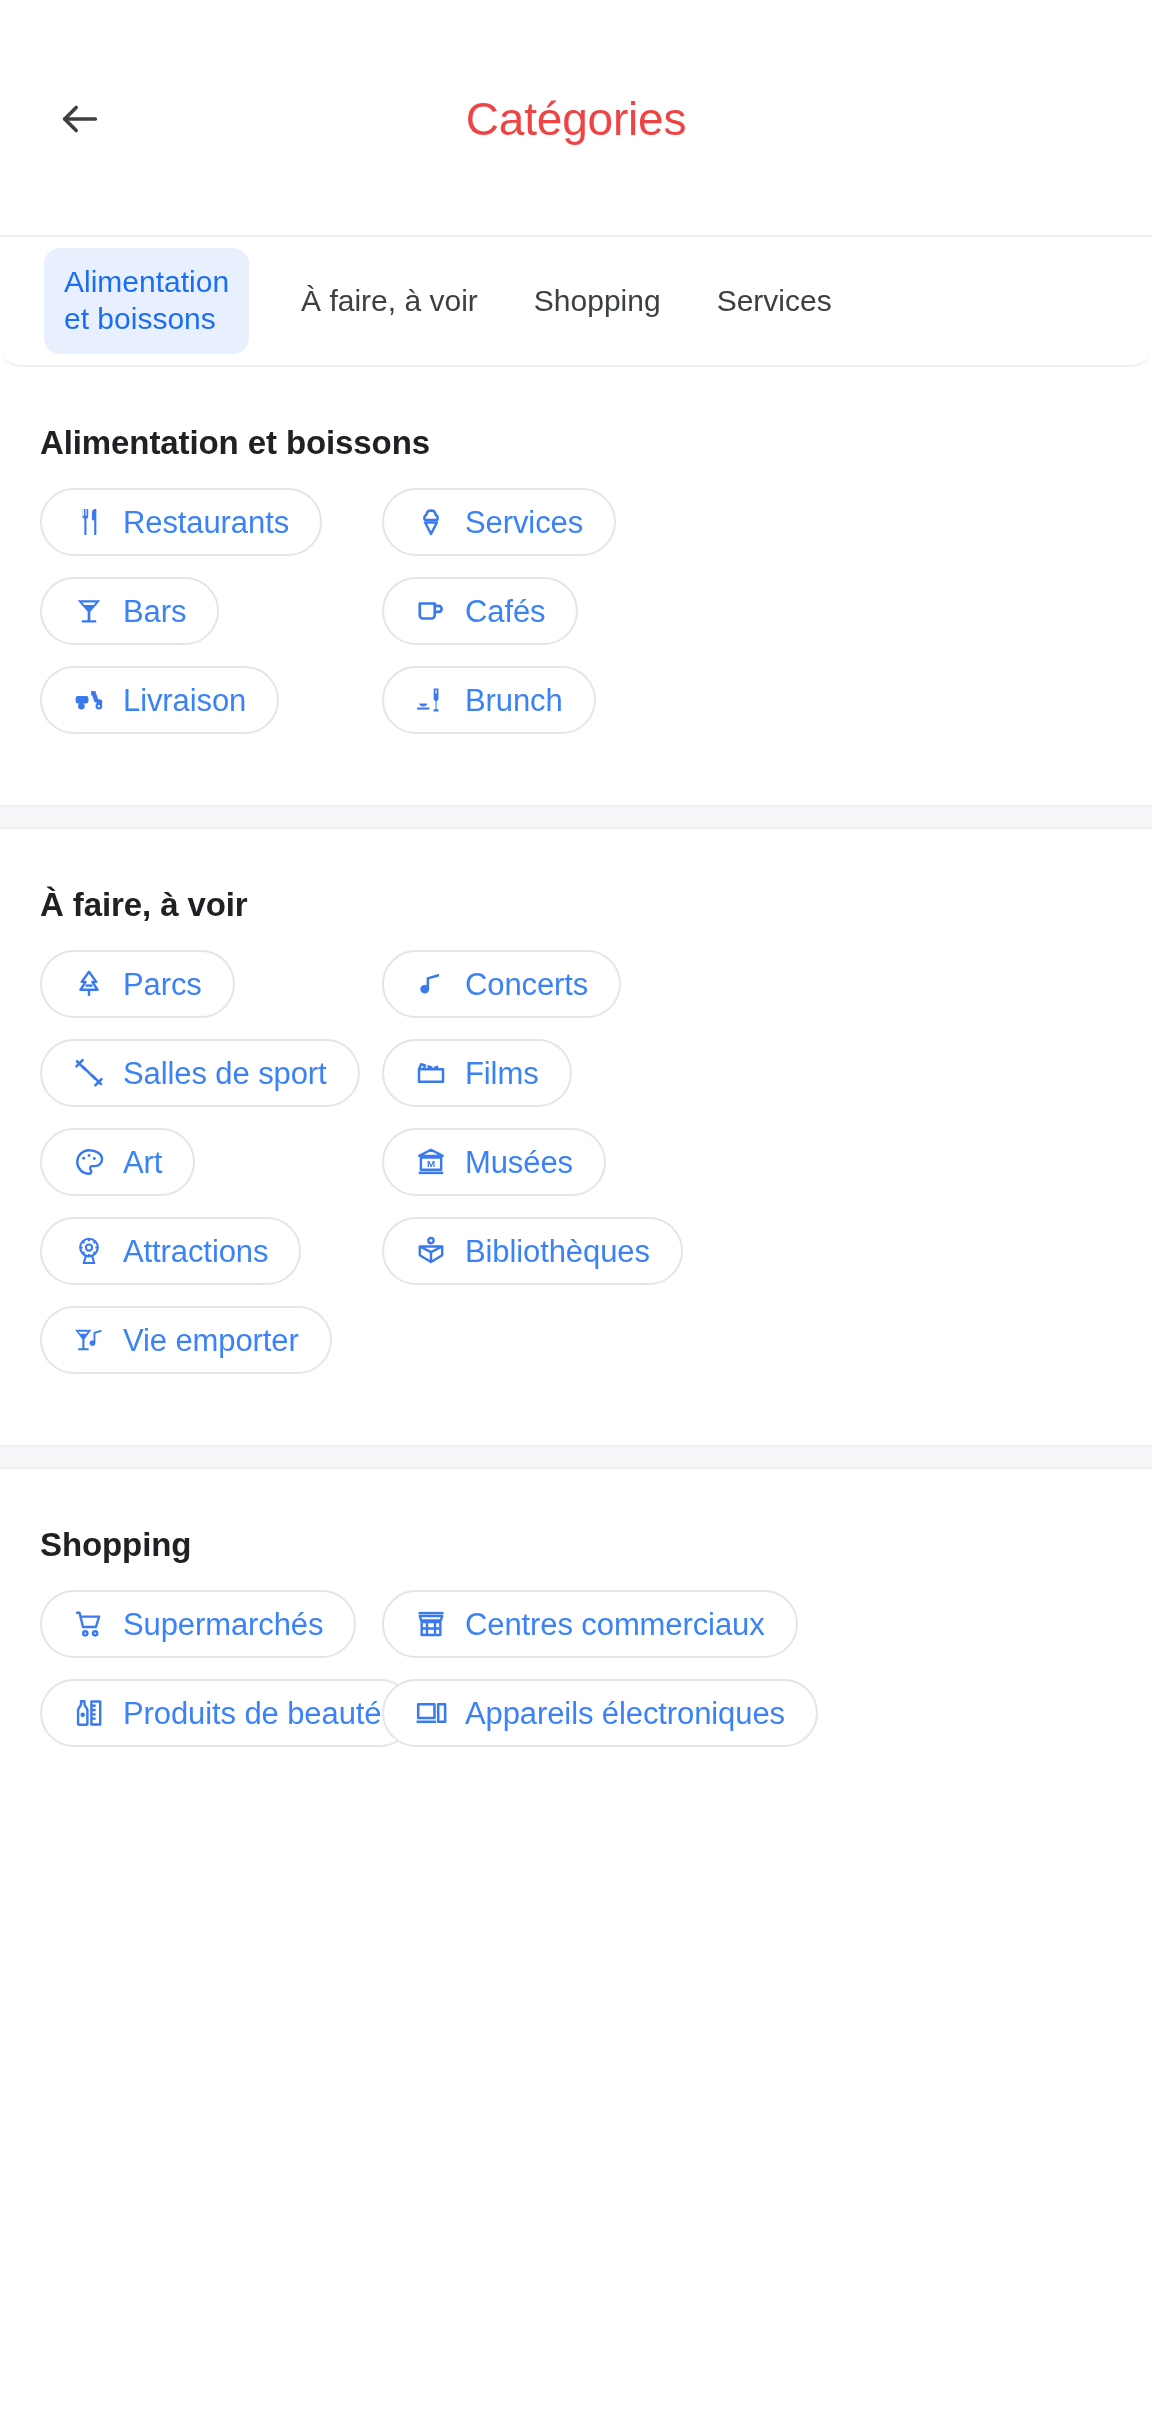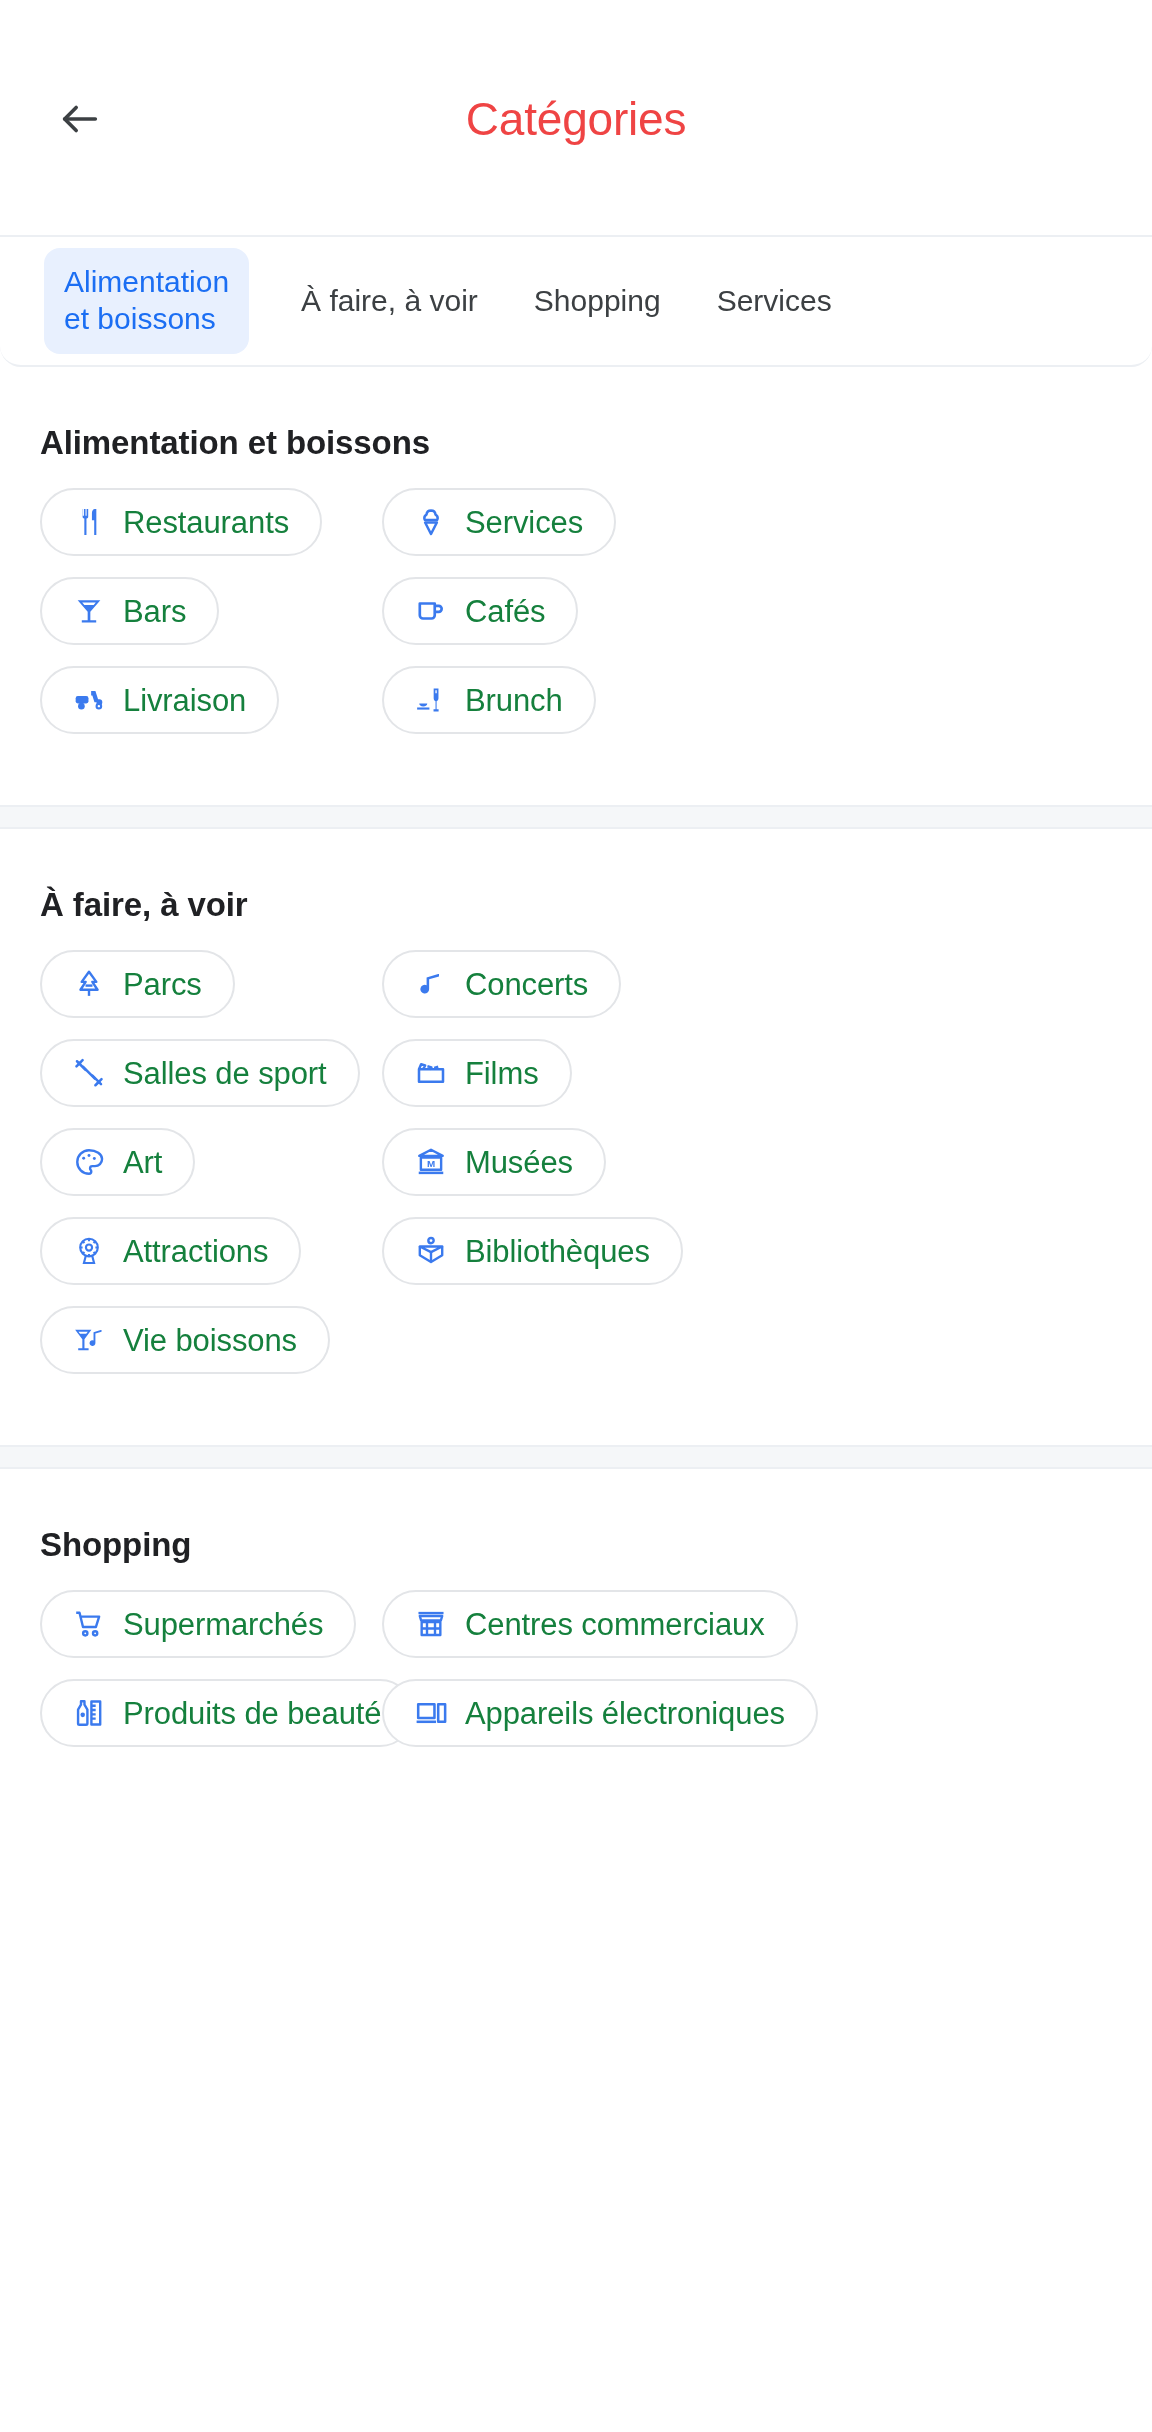--- a/index.html
+++ b/index.html
@@ -130,21 +130,21 @@
     height: 34px;
     flex: 0 0 auto;
     display: flex;
     align-items: center;
     justify-content: center;
     color: #3b7aee;
   }
   .chip-icon svg { display: block; }
   .chip-label {
     font-size: 31px;
-    color: #15803d;
+    color: #3b82f6;
     line-height: 1;
     white-space: nowrap;
     letter-spacing: -0.1px;
   }
 
   .section-divider {
     height: 24px;
     background: #f5f7f9;
     border-top: 2px solid #eceff3;
     border-bottom: 2px solid #eceff3;
@@ -374,21 +374,21 @@
     </div>
 
     <div class="chip-cell">
       <div class="chip">
         <span class="chip-icon">
           <svg width="32" height="32" viewBox="0 0 24 24" fill="currentColor">
             <path d="M1.6 4.4h12.2L8.6 11.4v6.8h3.1v1.5H3.9v-1.5H7v-6.8L1.6 4.4zm2.5 1.4 1.2 1.5h4.6l1.2-1.5H4.1z"></path>
             <path d="M21.4 3.4v2.4l-4.6 1.3v7.2a2.2 2.2 0 1 1-1.4-2V6.1l6-1.7V3.4z"></path>
           </svg>
         </span>
-        <span class="chip-label">Vie boissons</span>
+        <span class="chip-label">Vie emporter</span>
       </div>
     </div>
 
   </div>
 </div>
 
 <div class="section-divider"></div>
 
 <div class="section">
   <div class="section-title">Shopping</div>

